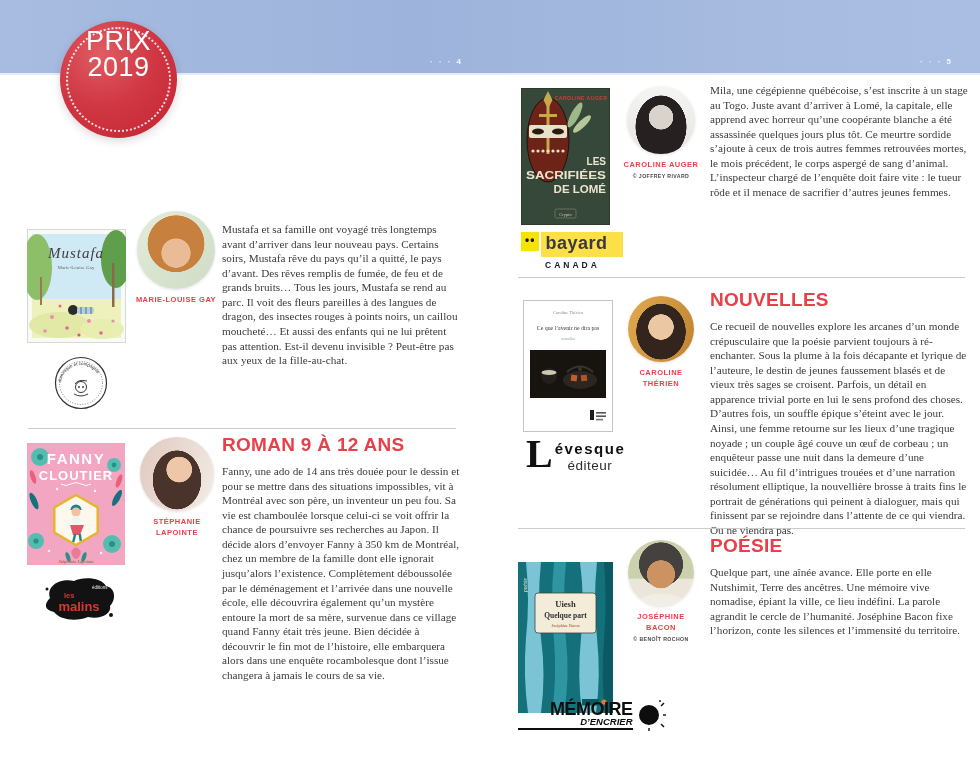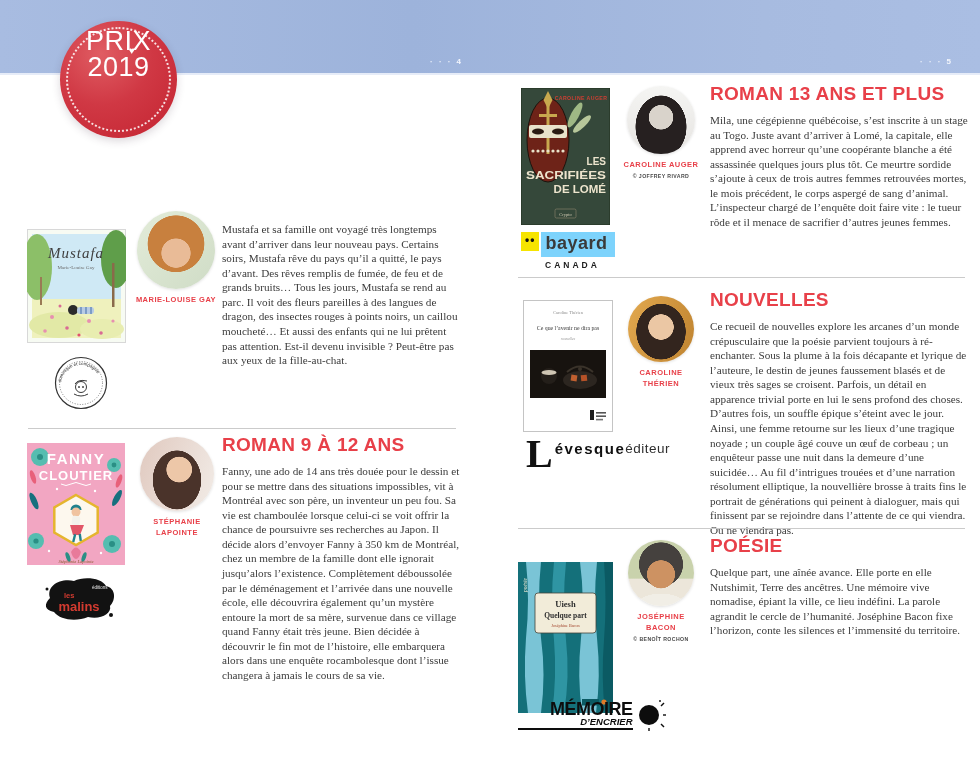--- a/index.html
+++ b/index.html
@@ -81,28 +81,28 @@
   .svgsans{font-family:"Liberation Sans",sans-serif;}
 
   
   .pub{position:absolute;}
   .dominique{left:54px;top:356px;}
   .malins{left:40px;top:574px;}
   .bayard{left:521px;top:232px;}
   .bayard-row{display:flex;align-items:flex-start;}
   .bayard-dots{background:#f6e400;color:#151515;font-weight:bold;font-size:12px;
                letter-spacing:1px;padding:5px 4px 7px 4px;margin-right:2px;line-height:.6;}
-  .bayard-name{background:#7dd3fc;color:#3a3a3a;font-weight:bold;font-size:18px;
-               padding:1px 8px 3px 4px;letter-spacing:.5px;}
+  .bayard-name{background:#fde047;color:#3a3a3a;font-weight:bold;font-size:18px;
+               padding:1px 16px 3px 4px;letter-spacing:.5px;}
   .bayard-country{font-size:8.5px;font-weight:bold;letter-spacing:3px;color:#1d1d1d;
                   margin:3px 0 0 24px;}
   .levesque{left:526px;top:438px;display:flex;align-items:flex-start;}
   .lev-l{font-family:"Liberation Serif",serif;font-weight:bold;font-size:40px;line-height:.78;
          color:#111;}
-  .lev-right{display:flex;margin-left:2px;margin-top:2px;}
+  .lev-right{display:flex;flex-direction:column;margin-left:2px;margin-top:2px;}
   .lev-name{font-size:15px;font-weight:bold;letter-spacing:1.5px;color:#111;}
   .lev-role{font-size:13.5px;color:#2e2e2e;margin-top:1px;letter-spacing:.5px;text-align:center;}
   .memoire{left:518px;top:698px;display:flex;align-items:center;}
   .mem-text{line-height:1;}
   .mem-l1{font-size:18px;font-weight:bold;letter-spacing:-.5px;color:#0d0d0d;margin-left:32px;}
   .mem-l2{font-size:9.5px;font-weight:bold;color:#0d0d0d;text-align:right;
           border-bottom:2px solid #0d0d0d;padding-bottom:1px;margin-top:-1px;font-style:italic;}
 </style>
 </head>
 <body>
@@ -293,21 +293,20 @@
 
   <div class="pub bayard">
     <div class="bayard-row">
       <span class="bayard-dots">••</span>
       <span class="bayard-name">bayard</span>
     </div>
     <div class="bayard-country">CANADA</div>
   </div>
 
   <section class="sec sec-roman13">
-    <h2>ROMAN 13 ANS ET PLUS</h2>
     <p>Mila, une cégépienne québécoise, s’est inscrite à un stage au Togo. Juste avant d’arriver à Lomé, la capitale, elle apprend avec horreur qu’une coopérante blanche a été assassinée quelques jours plus tôt. Ce meurtre sordide s’ajoute à ceux de trois autres femmes retrouvées mortes, le mois précédent, le corps aspergé de sang d’animal. L’inspecteur chargé de l’enquête doit faire vite : le tueur rôde et il menace de sacrifier d’autres jeunes femmes.</p>
   </section>
 
   <div class="divider div-r1"></div>
 
   <div class="cover cov-avenir">
     <svg width="90" height="132" viewBox="0 0 90 132">
       <rect x="0.5" y="0.5" width="89" height="131" fill="#ffffff" stroke="#c4c4c4"></rect>
       <text class="svgserif" x="45" y="14" text-anchor="middle" font-size="4.4" fill="#8a8a8a">Caroline Thérien</text>
       <text class="svgserif" x="45" y="30" text-anchor="middle" font-size="5.8" fill="#3a3a3a">Ce que l’avenir ne dira pas</text>

